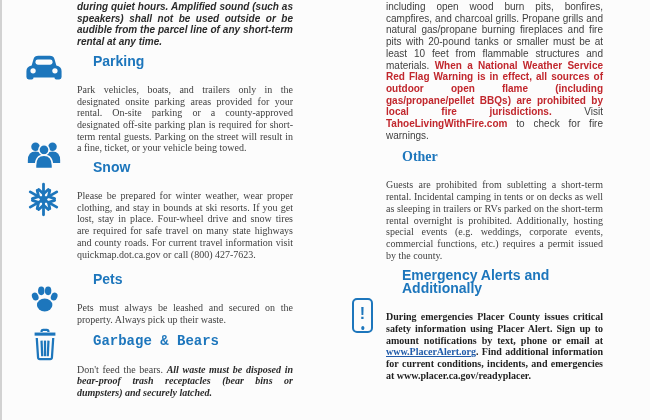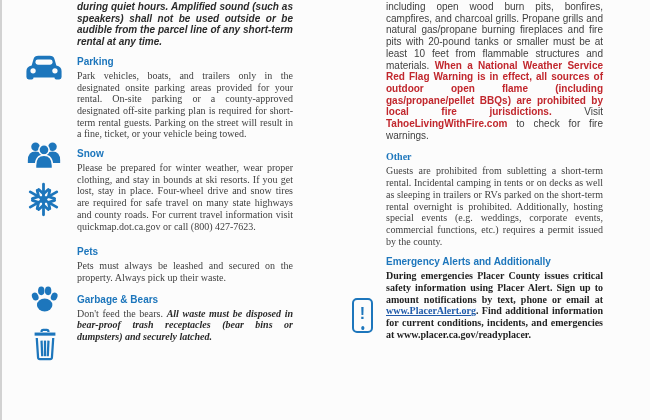--- a/index.html
+++ b/index.html
@@ -26,31 +26,31 @@
     line-height: 11.7px;
     text-align: justify;
     color: #3f3f3f;
   }
   .bold-italic { font-weight: 700; font-style: italic; color: #2b2b2b; }
   .bold-dark   { font-weight: 700; color: #1f1f1f; }
   .red         { color: #c1272d; font-weight: 700; }
   .link-blue   { color: #1f5aa9; font-weight: 700; text-decoration: underline; cursor: pointer; }
 
   h3 {
-    margin: 0;
-    font-size: 10px;
+    margin: 16px;
+    font-size: 14px;
     line-height: 13px;
     font-weight: 700;
     color: #1d76bc;
   }
   .h-parking   { margin-top: 7px; }
   .h-occupancy { margin-top: 5px; }
   .h-snow      { margin-top: 7px; }
   .h-pets      { margin-top: 13px; }
-  .h-garbage   { margin-top: 9px; }
+  .h-garbage   { margin-top: 9px; font-family: Liberation Mono, monospace; }
   .h-other     { margin-top: 9px; font-family: Liberation Serif, serif; }
   .h-fines     { margin-top: 10px; }
   .h-emergency { margin-top: 8px; }
   .p-sec       { margin-top: 2px; font-family: Liberation Serif, serif; }
 
   .icon { position: absolute; }
   #icon-car    { left: 25px; top: 54px; }
   #icon-people { left: 27px; top: 140px; }
   #icon-snow   { left: 26px; top: 182px; }
   #icon-paw    { left: 30px; top: 285px; }

